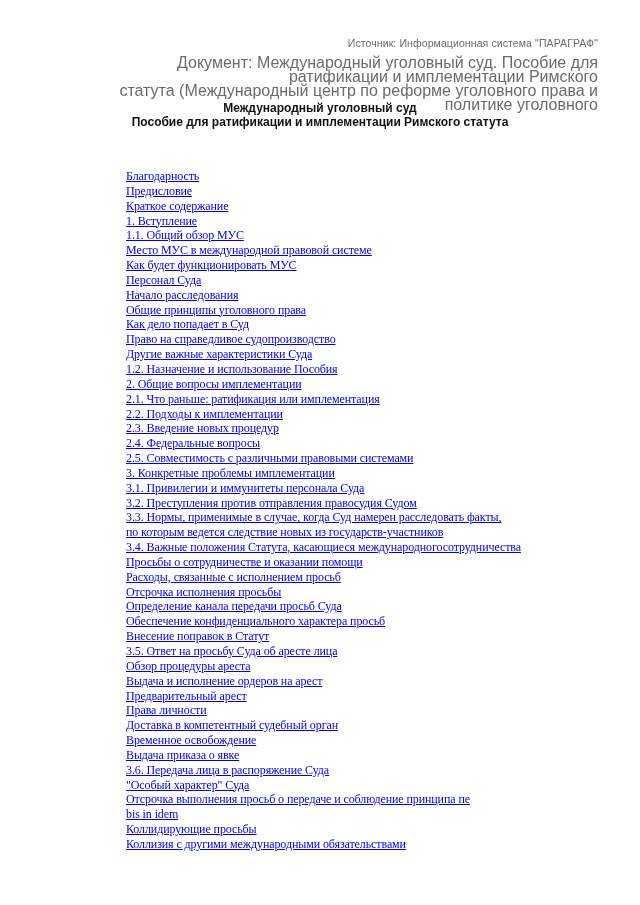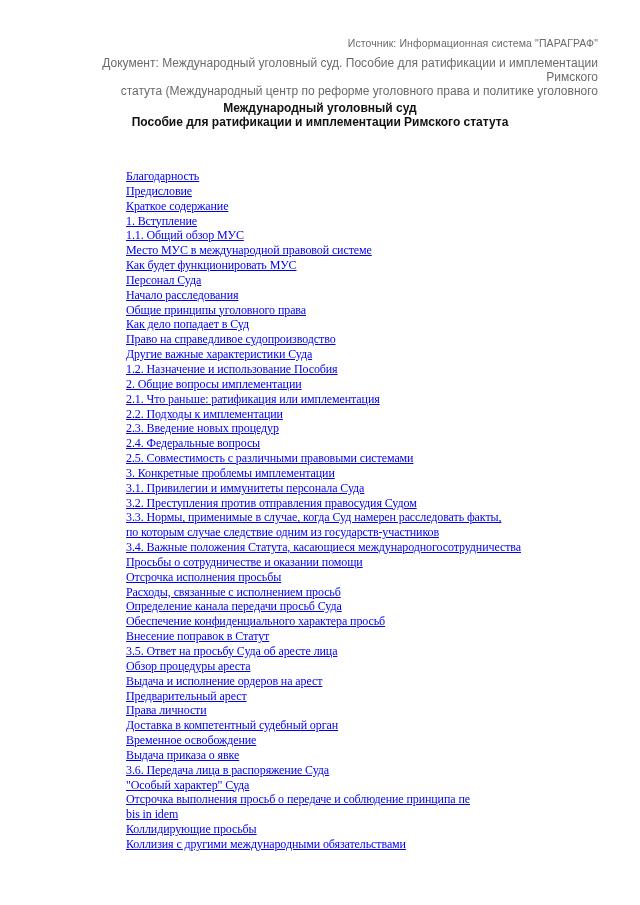--- a/index.html
+++ b/index.html
@@ -4,21 +4,21 @@
 <style>
   html, body { margin: 0; padding: 0; background: #ffffff; }
   body { width: 640px; height: 905px; position: relative; overflow: hidden; }
   .source {
     position: absolute; right: 42px; top: 37px;
     font-family: Liberation Sans, sans-serif; font-size: 10.5px; color: #6b6b6b;
     letter-spacing: 0.1px;
   }
   .docline {
     position: absolute; right: 42px; top: 56px; width: 520px;
-    font-family: "Liberation Sans", sans-serif; font-size: 12px; color: #6b6b6b;
+    font-family: "Liberation Sans", sans-serif; font-size: 16px; color: #6b6b6b;
     text-align: right; line-height: 14px;
   }
   .title {
     position: absolute; left: 0; width: 640px; top: 101px;
     font-family: Liberation Sans, sans-serif; font-weight: bold; font-size: 12px;
     color: #111; text-align: center; line-height: 14px;
   }
   .toc {
     position: absolute; left: 113px; top: 156px; width: 480px;
     margin: 13px; padding: 0; list-style: none;
@@ -61,25 +61,25 @@
     <li><a>2. Общие вопросы имплементации</a></li>
     <li><a>2.1. Что раньше: ратификация или имплементация</a></li>
     <li><a>2.2. Подходы к имплементации</a></li>
     <li><a>2.3. Введение новых процедур</a></li>
     <li><a>2.4. Федеральные вопросы</a></li>
     <li><a>2.5. Совместимость с различными правовыми системами</a></li>
     <li><a>3. Конкретные проблемы имплементации</a></li>
     <li><a>3.1. Привилегии и иммунитеты персонала Суда</a></li>
     <li><a>3.2. Преступления против отправления правосудия Судом</a></li>
     <li><a>3.3. Нормы, применимые в случае, когда Суд намерен расследовать факты,</a></li>
-    <li><a>по которым случае следствие одним из государств-участников</a></li>
+    <li><a>по которым ведется следствие новых из государств-участников</a></li>
     <li><a>3.4. Важные положения Статута, касающиеся международногосотрудничества</a></li>
     <li><a>Просьбы о сотрудничестве и оказании помощи</a></li>
+    <li><a>Расходы, связанные с исполнением просьб</a></li>
     <li><a>Отсрочка исполнения просьбы</a></li>
-    <li><a>Расходы, связанные с исполнением просьб</a></li>
     <li><a>Определение канала передачи просьб Суда</a></li>
     <li><a>Обеспечение конфиденциального характера просьб</a></li>
     <li><a>Внесение поправок в Статут</a></li>
     <li><a>3.5. Ответ на просьбу Суда об аресте лица</a></li>
     <li><a>Обзор процедуры ареста</a></li>
     <li><a>Выдача и исполнение ордеров на арест</a></li>
     <li><a>Предварительный арест</a></li>
     <li><a>Права личности</a></li>
     <li><a>Доставка в компетентный судебный орган</a></li>
     <li><a>Временное освобождение</a></li>

